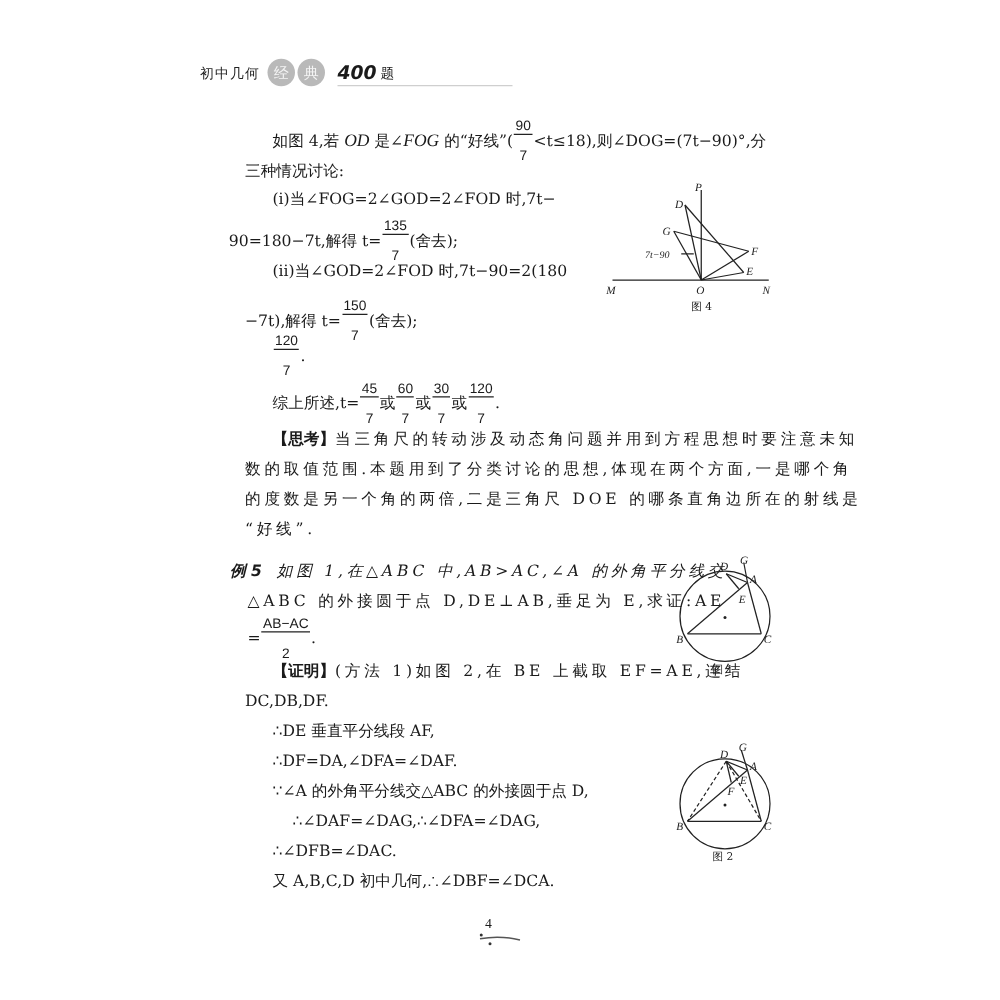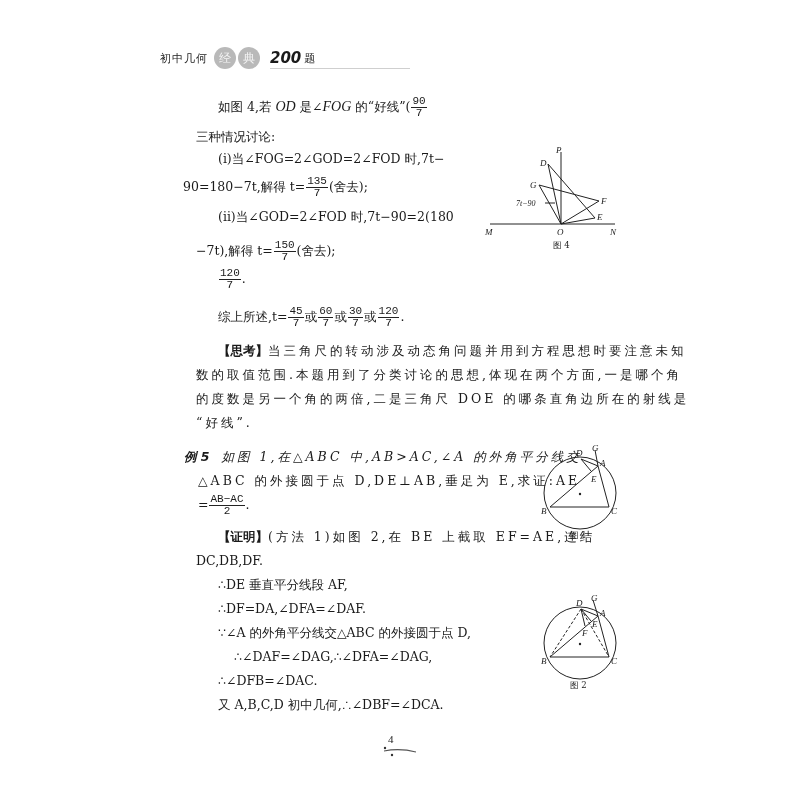--- a/index.html
+++ b/index.html
@@ -9,44 +9,44 @@
   .hdr { left:160px; top:46px; height:24px; display:flex; align-items:center; }
   .hdr-small { font-size:11px; letter-spacing:1px; font-family:"DejaVu Serif", serif; color:#222; }
   .hdr-circ { width:22px; height:22px; border-radius:50%; background:#b9b9b9; color:#f4f4f4;
               font-size:12px; display:flex; align-items:center; justify-content:center; margin-left:2px; }
   .hdr-num { font-family:"DejaVu Sans", sans-serif; font-weight:bold; font-style:italic; font-size:15px; margin-left:10px; }
   .hdr-ti { font-size:11px; margin-left:3px; }
   .hdr-line { position:absolute; left:110px; top:22px; width:140px; height:1px; background:#cfcfcf; }
   .line { font-size:12.5px; line-height:18px; white-space:nowrap; }
   .it { font-style:italic; font-family:"Liberation Serif", serif; font-size:14px; }
   .frac { display:inline-flex; flex-direction:column; align-items:center; vertical-align:middle;
-          font-size:11px; line-height:11px; margin:0 1px; font-family:Liberation Mono, monospace; }
+          font-size:11px; line-height:11px; margin:0 1px; font-family:Liberation Sans, sans-serif;gap:12px; }
   .frac .num { border-bottom:1px solid #222; padding:0 1px; }
   .bold { font-weight:bold; font-family:"DejaVu Sans", sans-serif; }
   .sp { letter-spacing:3px; }
   svg text { font-family:"Liberation Serif", serif; font-style:italic; font-size:9px; fill:#222; }
   .pageno { left:388px; top:733px; font-size:11px; font-family:"Liberation Serif", serif; }
 </style>
 </head>
 <body>
 
 <div class="abs hdr">
   <span class="hdr-small">初中几何</span>
   <span class="hdr-circ" style="margin-left:6px">经</span>
   <span class="hdr-circ">典</span>
-  <span class="hdr-num">200</span>
+  <span class="hdr-num">400</span>
   <span class="hdr-ti">题</span>
   <span class="hdr-line"></span>
 </div>
 
 <div class="abs line" style="left:218px; top:96px;">
   <span>如图 4,若 </span><span class="it">OD</span><span> 是∠</span><span class="it">FOG</span><span> 的“好线”(</span><span class="frac">
       <span class="num">90</span>
       <span>7</span>
-    </span>
+    </span><span>&lt;t≤18),则∠DOG=(7t−90)°,分</span>
 </div>
 <div class="abs line" style="left:196px; top:128px;">三种情况讨论:</div>
 
 <div class="abs line" style="left:218px; top:150px;">(ⅰ)当∠FOG=2∠GOD=2∠FOD 时,7t−</div>
 <div class="abs line" style="left:183px; top:176px;">
   <span>90=180−7t,解得 t=</span><span class="frac">
       <span class="num">135</span>
       <span>7</span>
     </span><span>(舍去);</span>
 </div>

